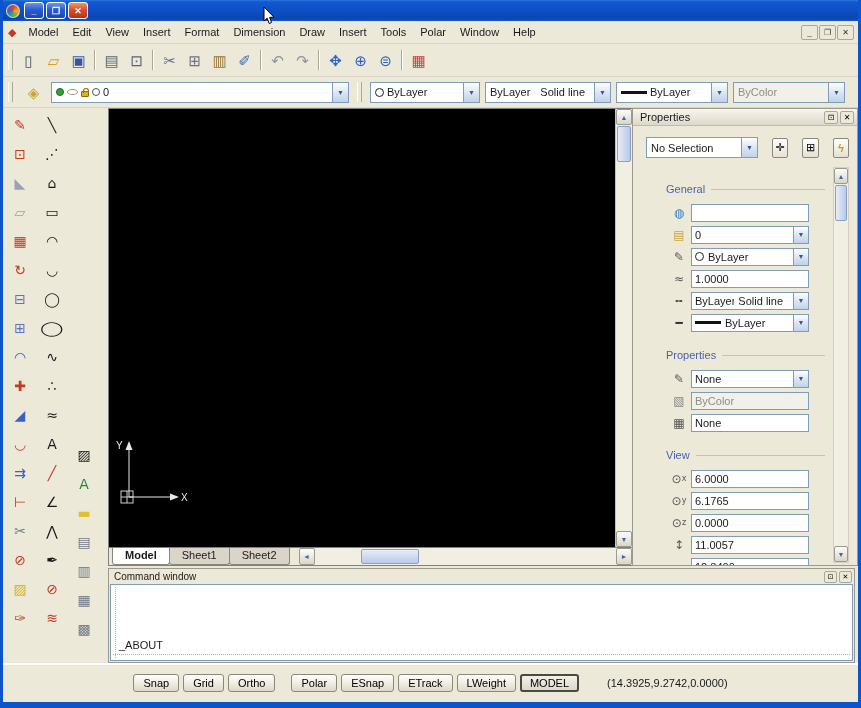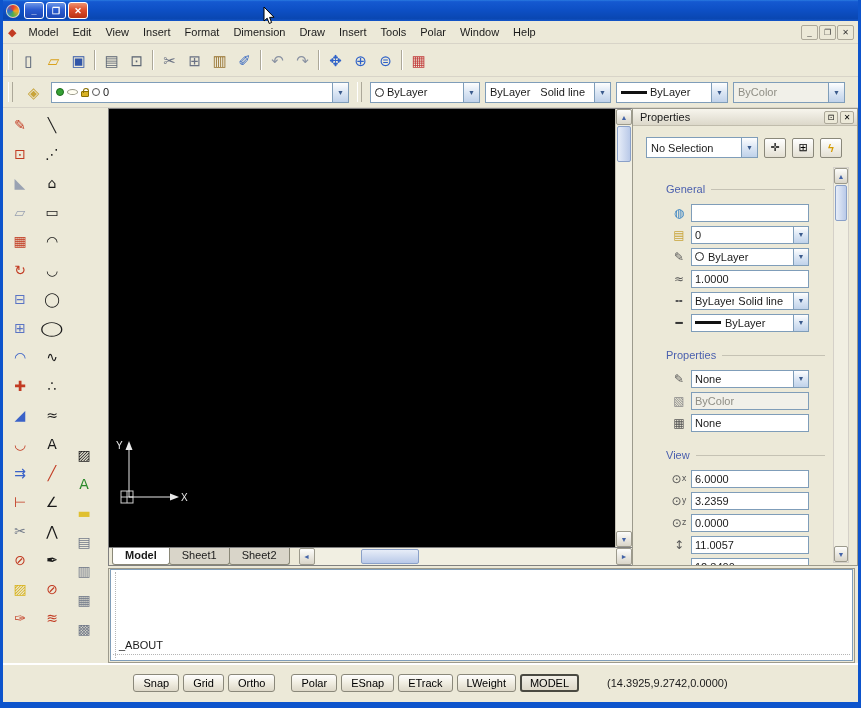--- a/index.html
+++ b/index.html
@@ -91,21 +91,21 @@
   .h-thumb { width:58px; margin:1px 0; background:linear-gradient(180deg,#e7edf8,#b9c9e8); border:1px solid #8aa0c8; border-radius:2px; cursor:pointer; }
   .h-fill { flex:1; }
 
   
   .properties { width:226px; flex:none; background:#ece9d8; border:1px solid #9c9a8c; display:flex; flex-direction:column; min-height:0; }
   .prop-header { height:17px; flex:none; display:flex; align-items:center; padding:0 3px 0 7px;
     background:linear-gradient(180deg,#f7f5ed,#dcd8ca); border-bottom:1px solid #c0bcac; }
   .ph-btns { margin-left:auto; display:flex; gap:2px; }
   .ph-btn { width:14px; height:13px; font-size:8px; background:#ece9d8; border:1px solid #aca899; border-radius:2px;
     display:flex; align-items:center; justify-content:center; cursor:pointer; }
-  .prop-selrow { display:flex; align-items:center; gap:6px; padding:11px 8px 7px 13px; flex:none; }
+  .prop-selrow { display:flex; align-items:center; gap:14px; padding:11px 8px 7px 13px; flex:none; }
   .sel-combo { width:112px; }
   .sel-btn { width:22px; height:20px; background:linear-gradient(180deg,#fff,#e4e0d2); border:1px solid #8a887a;
     border-radius:2px; font-size:11px; display:flex; align-items:center; justify-content:center; cursor:pointer; }
   .sel-btn.bolt { color:#d49a00; font-weight:bold; }
   .prop-body { flex:1; display:flex; min-height:0; overflow:hidden; }
   .prop-sections { flex:1; padding:2px 4px 0 8px; overflow:hidden; }
   .psec { display:flex; align-items:center; margin:14px 2px 5px 25px; gap:6px; height:16px; }
   .psec-label { color:#4a5fae; white-space:nowrap; }
   .psec-rule { flex:1; height:1px; background:#c5c2b4; }
   .prow { display:flex; align-items:center; height:21px; margin:0 0 1px 26px; }
@@ -552,21 +552,21 @@
                 </div>
                 <div class="prow">
                   <span class="picon" style="color: rgb(85, 85, 85);">⊙<sub>x</sub></span>
                   <div class="pfield">
                     <span class="combo-val">6.0000</span>
                   </div>
                 </div>
                 <div class="prow">
                   <span class="picon" style="color: rgb(85, 85, 85);">⊙<sub>y</sub></span>
                   <div class="pfield">
-                    <span class="combo-val">3.2359</span>
+                    <span class="combo-val">6.1765</span>
                   </div>
                 </div>
                 <div class="prow">
                   <span class="picon" style="color: rgb(85, 85, 85);">⊙<sub>z</sub></span>
                   <div class="pfield">
                     <span class="combo-val">0.0000</span>
                   </div>
                 </div>
                 <div class="prow">
                   <span class="picon" style="color: rgb(85, 85, 85);">↕</span>
@@ -585,20 +585,27 @@
               <button class="sb-btn">▲</button>
               <div class="v-thumb"></div>
               <div style="flex:1;"></div>
               <button class="sb-btn">▼</button>
             </div>
           </div>
         </div>
       </div>
 
       <div class="command-window">
+        <div class="cw-header">
+          <span>Command window</span>
+          <span class="cw-btns">
+            <button class="cw-btn">⊡</button>
+            <button class="cw-btn">✕</button>
+          </span>
+        </div>
         <div class="cw-body">
           <div class="cw-prompt">_ABOUT</div>
         </div>
       </div>
     </div>
   </div>
 
   <div class="statusbar">
     <span id="status-toggles" style="display:flex;gap:4px;align-items:center;">
         <button class="st-btn">Snap</button>

